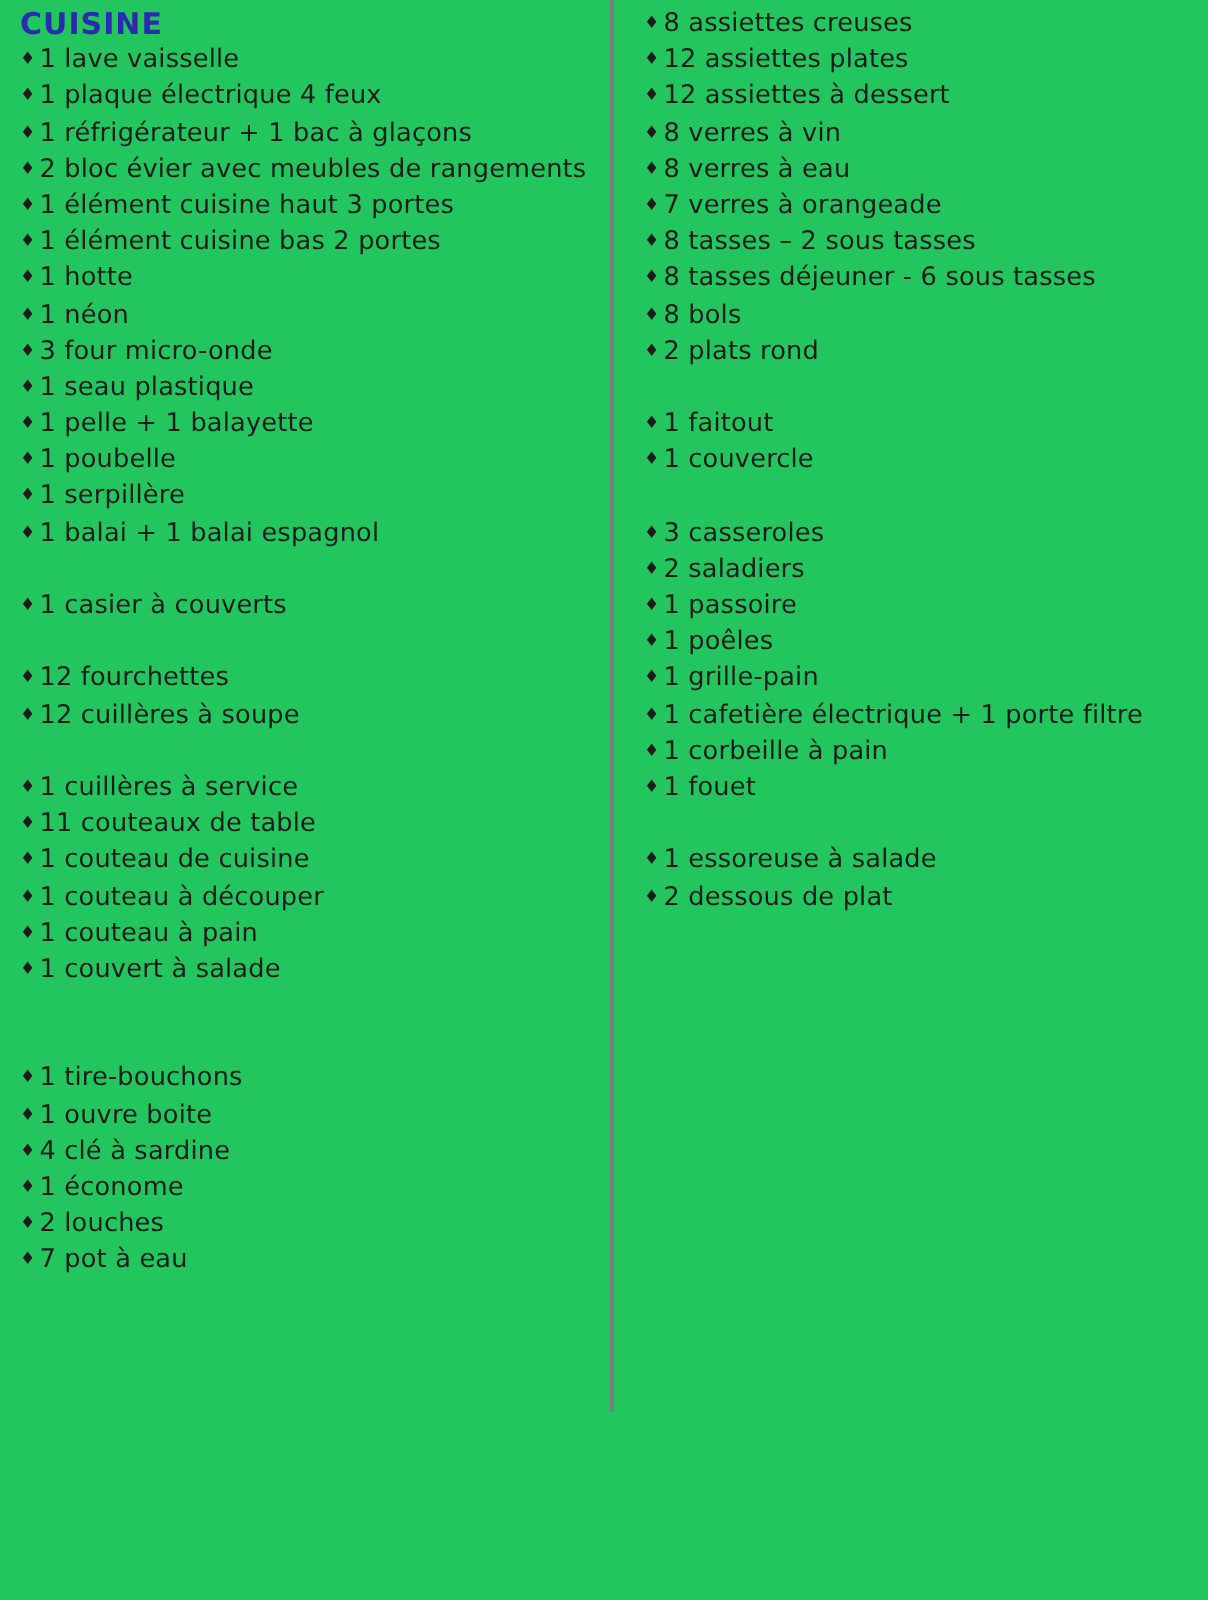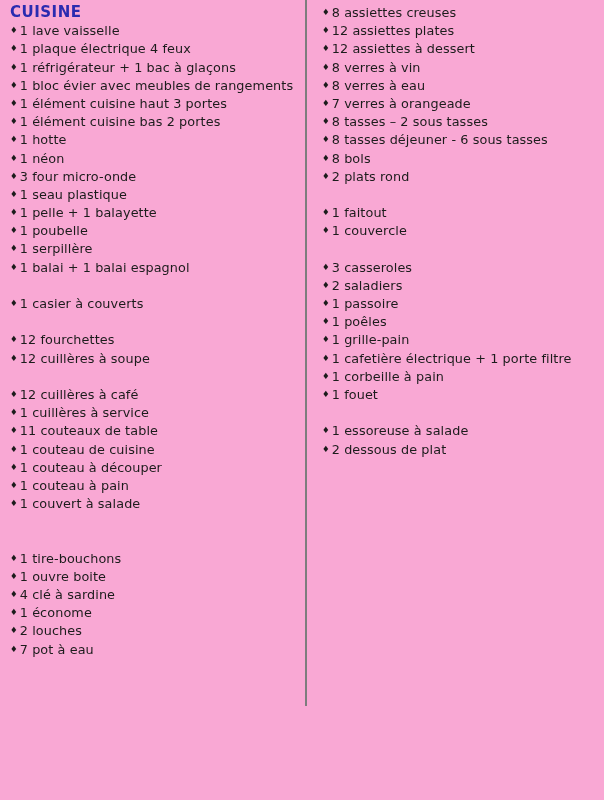--- a/index.html
+++ b/index.html
@@ -4,21 +4,21 @@
 <style>
   html, body {
     margin: 0;
     padding: 0;
     background: #ffffff;
   }
   .page {
     position: relative;
     width: 604px;
     height: 800px;
-    background: #f9a8d4;
+    background: #22c55e;
     overflow: hidden;
     font-family: "DejaVu Sans", "Liberation Sans", sans-serif;
     color: #1c1c1c;
   }
   .divider {
     position: absolute;
     top: 0;
     left: 305px;
     width: 2px;
     height: 706px;
@@ -54,38 +54,37 @@
 
 <div class="page" style="color: rgb(28, 28, 28);">
   <div class="divider" style="background: rgb(125, 125, 125);"></div>
 
   <div class="col col-left">
     <div class="line title" style="color: rgb(43, 43, 176);">CUISINE</div>
     <div>
         <div class="line"><span class="bullet">♦</span><span>1 lave vaisselle</span></div>
         <div class="line"><span class="bullet">♦</span><span>1 plaque électrique 4 feux</span></div>
         <div class="line"><span class="bullet">♦</span><span>1 réfrigérateur + 1 bac à glaçons</span></div>
-        <div class="line"><span class="bullet">♦</span><span>1 bloc évier avec meubles de rangements</span></div>
+        <div class="line"><span class="bullet">♦</span><span>2 bloc évier avec meubles de rangements</span></div>
         <div class="line"><span class="bullet">♦</span><span>1 élément cuisine haut 3 portes</span></div>
         <div class="line"><span class="bullet">♦</span><span>1 élément cuisine bas 2 portes</span></div>
         <div class="line"><span class="bullet">♦</span><span>1 hotte</span></div>
         <div class="line"><span class="bullet">♦</span><span>1 néon</span></div>
         <div class="line"><span class="bullet">♦</span><span>3 four micro-onde</span></div>
         <div class="line"><span class="bullet">♦</span><span>1 seau plastique</span></div>
         <div class="line"><span class="bullet">♦</span><span>1 pelle + 1 balayette</span></div>
         <div class="line"><span class="bullet">♦</span><span>1 poubelle</span></div>
         <div class="line"><span class="bullet">♦</span><span>1 serpillère</span></div>
         <div class="line"><span class="bullet">♦</span><span>1 balai + 1 balai espagnol</span></div>
         <div class="line">&nbsp;</div>
         <div class="line"><span class="bullet">♦</span><span>1 casier à couverts</span></div>
         <div class="line">&nbsp;</div>
         <div class="line"><span class="bullet">♦</span><span>12 fourchettes</span></div>
         <div class="line"><span class="bullet">♦</span><span>12 cuillères à soupe</span></div>
         <div class="line">&nbsp;</div>
-        <div class="line"><span class="bullet">♦</span><span>12 cuillères à café</span></div>
         <div class="line"><span class="bullet">♦</span><span>1 cuillères à service</span></div>
         <div class="line"><span class="bullet">♦</span><span>11 couteaux de table</span></div>
         <div class="line"><span class="bullet">♦</span><span>1 couteau de cuisine</span></div>
         <div class="line"><span class="bullet">♦</span><span>1 couteau à découper</span></div>
         <div class="line"><span class="bullet">♦</span><span>1 couteau à pain</span></div>
         <div class="line"><span class="bullet">♦</span><span>1 couvert à salade</span></div>
         <div class="line">&nbsp;</div>
         <div class="line">&nbsp;</div>
         <div class="line"><span class="bullet">♦</span><span>1 tire-bouchons</span></div>
         <div class="line"><span class="bullet">♦</span><span>1 ouvre boite</span></div>

